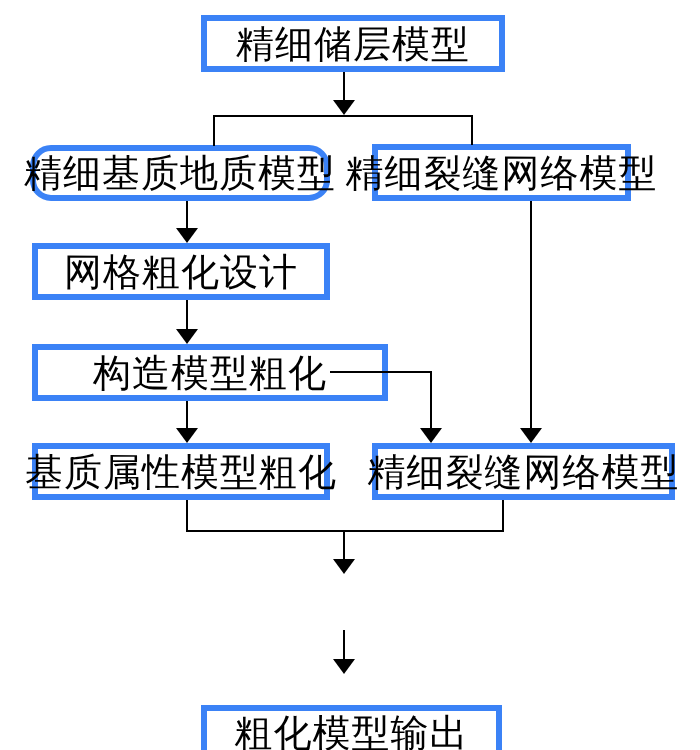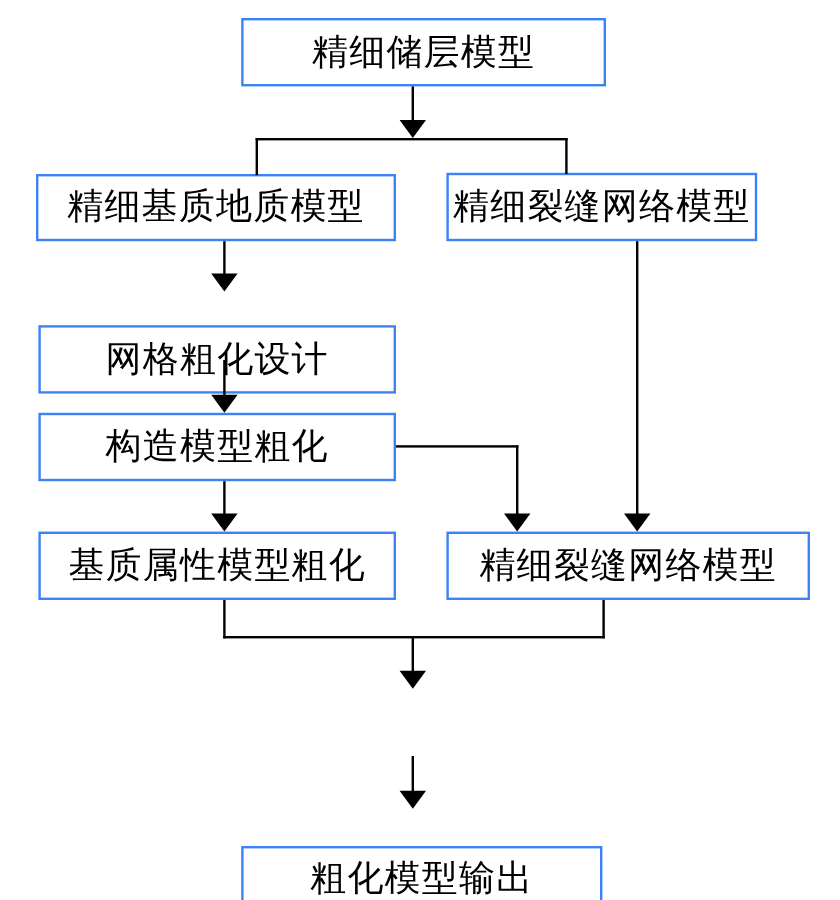--- a/index.html
+++ b/index.html
@@ -11,27 +11,27 @@
     position: relative;
     width: 700px;
     height: 750px;
     background: #ffffff;
     font-family: "Liberation Serif", "DejaVu Serif", serif;
     overflow: hidden;
   }
   .box {
     position: absolute;
     box-sizing: border-box;
-    border: 2px solid #3b82f6;
+    border: 6px solid #3b82f6;
     background: #ffffff;
     color: #000000;
     display: flex;
     align-items: center;
     justify-content: center;
-    font-size: 30px;
+    font-size: 38px;
     letter-spacing: 1px;
     line-height: 1;
     white-space: nowrap;
   }
   .hline, .vline {
     position: absolute;
     background: #000000;
   }
   .hline { height: 2px; }
   .vline { width: 2px; }
@@ -39,24 +39,24 @@
     position: absolute;
     width: 0;
     height: 0;
     border-left: 11px solid transparent;
     border-right: 11px solid transparent;
     border-top: 15px solid #000000;
   }
 
   
   #b1 { left: 201px; top: 15px;  width: 304px; height: 57px; }
-  #b2 { left: 30px;  top: 145px; width: 300px; height: 56px; }
+  #b2 { left: 30px;  top: 145px; width: 300px; height: 56px; border-radius: 21px; }
   #bR { left: 372px; top: 144px; width: 259px; height: 57px; }
-  #b3 { left: 32px;  top: 243px; width: 298px; height: 57px; margin-top: 28px; }
-  #b4 { left: 32px;  top: 344px; width: 298px; height: 57px; }
+  #b3 { left: 32px;  top: 243px; width: 298px; height: 57px; }
+  #b4 { left: 32px;  top: 344px; width: 356px; height: 57px; }
   #b5 { left: 32px;  top: 443px; width: 298px; height: 57px; }
   #b6 { left: 372px; top: 443px; width: 303px; height: 57px; }
   #b7 { left: 202px; top: 574px; width: 300px; height: 56px; }
   #b8 { left: 201px; top: 674px; width: 301px; height: 55px; margin-top: 31px; }
 </style>
 </head>
 <body>
 
 <div class="canvas">
 

